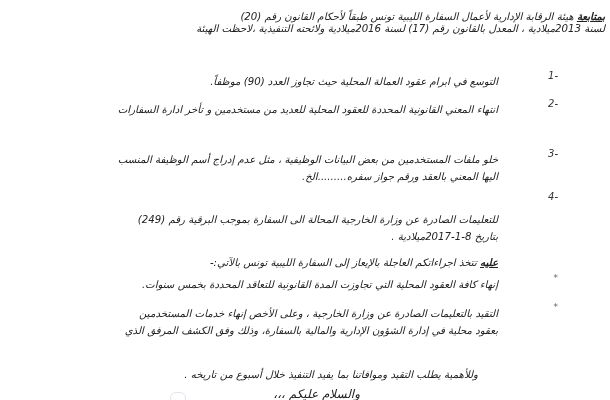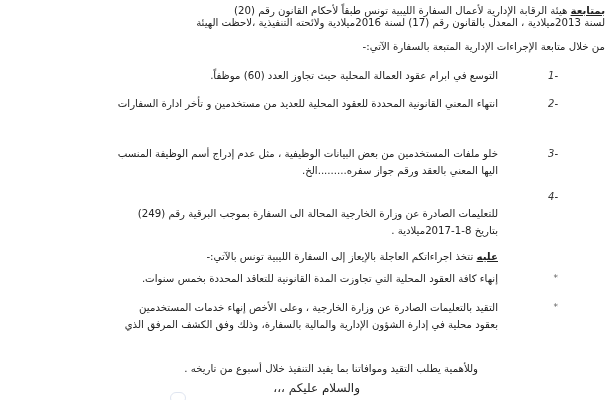--- a/index.html
+++ b/index.html
@@ -7,23 +7,25 @@
     width: 610px; height: 400px; overflow: hidden;
     background: #ffffff;
     font-family: "DejaVu Sans", sans-serif;
     color: #1c1c1c;
     position: relative;
   }
   .page { position: absolute; inset: 0; direction: rtl; }
   .line {
     position: absolute;
     font-size: 10.2px;
+    font-style: italic;
     white-space: nowrap;
     line-height: 14px;
     color: #222;
+    margin-top: 6px;
   }
   .bold { font-weight: bold; text-decoration: underline; }
   .num {
     position: absolute;
     font-size: 10px;
     font-style: italic;
     color: #333;
   }
   .star { position: absolute; font-size: 9px; color: #666; }
   .smudge {
@@ -34,24 +36,23 @@
 </head>
 <body>
 
 <div class="page">
 
   <div class="line" style="right:5px; top:4px;">
     <span class="bold">بمتابعة</span>
     <span>هيئة الرقابة الإدارية لأعمال السفارة الليبية تونس طبقاً لأحكام القانون رقم (20)</span>
   </div>
   <div class="line" style="right:5px; top:16px;">لسنة 2013ميلادية ، المعدل بالقانون رقم (17) لسنة 2016ميلادية ولائحته التنفيذية ،لاحظت الهيئة</div>
-  <div class="line" style="right:5px; top:40px;">من خلال متابعة الإجراءات الإدارية المتبعة بالسفارة الآتي:-</div>
 
   <div class="num" style="right:52px; top:70px;">-1</div>
-  <div class="line" style="right:112px; top:69px;">التوسع في ابرام عقود العمالة المحلية حيث تجاوز العدد (60) موظفاً.</div>
+  <div class="line" style="right:112px; top:69px;">التوسع في ابرام عقود العمالة المحلية حيث تجاوز العدد (90) موظفاً.</div>
 
   <div class="num" style="right:52px; top:98px;">-2</div>
   <div class="line" style="right:112px; top:97px;">انتهاء المعني القانونية المحددة للعقود المحلية للعديد من مستخدمين و تأخر ادارة السفارات</div>
 
   <div class="num" style="right:52px; top:148px;">-3</div>
   <div class="line" style="right:112px; top:147px;">خلو ملفات المستخدمين من بعض البيانات الوظيفية ، مثل عدم إدراج أسم الوظيفة المنسب</div>
   <div class="line" style="right:112px; top:164px;">اليها المعني  بالعقد ورقم جواز سفره.........الخ.</div>
 
   <div class="num" style="right:52px; top:191px;">-4</div>
   <div class="line" style="right:112px; top:207px;">للتعليمات الصادرة عن وزارة الخارجية المحالة الى السفارة بموجب البرقية رقم (249)</div>

